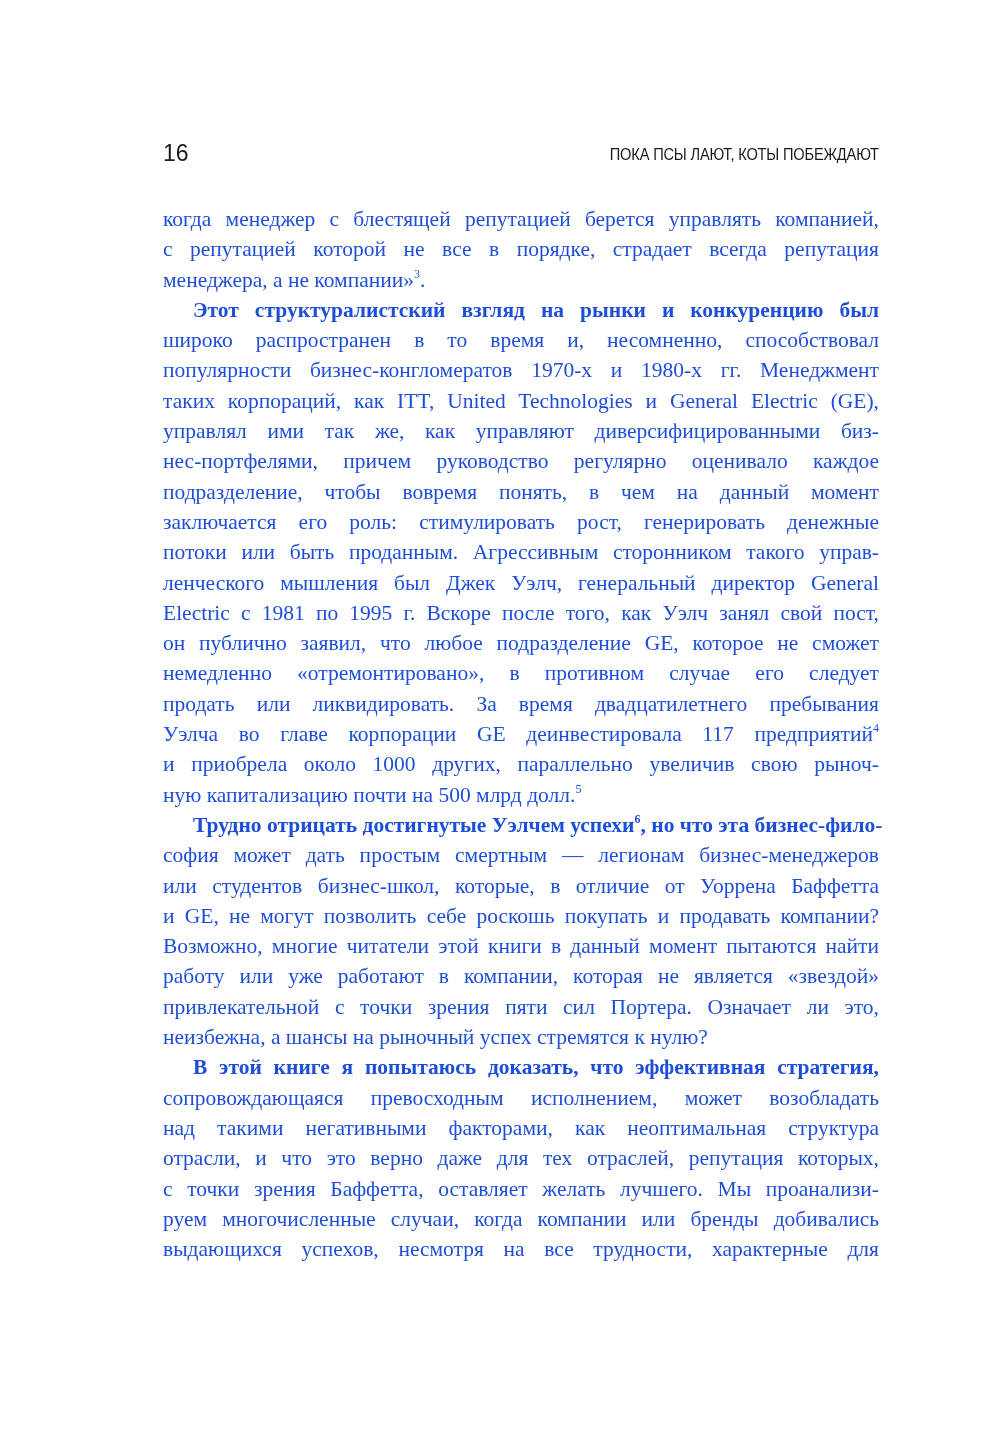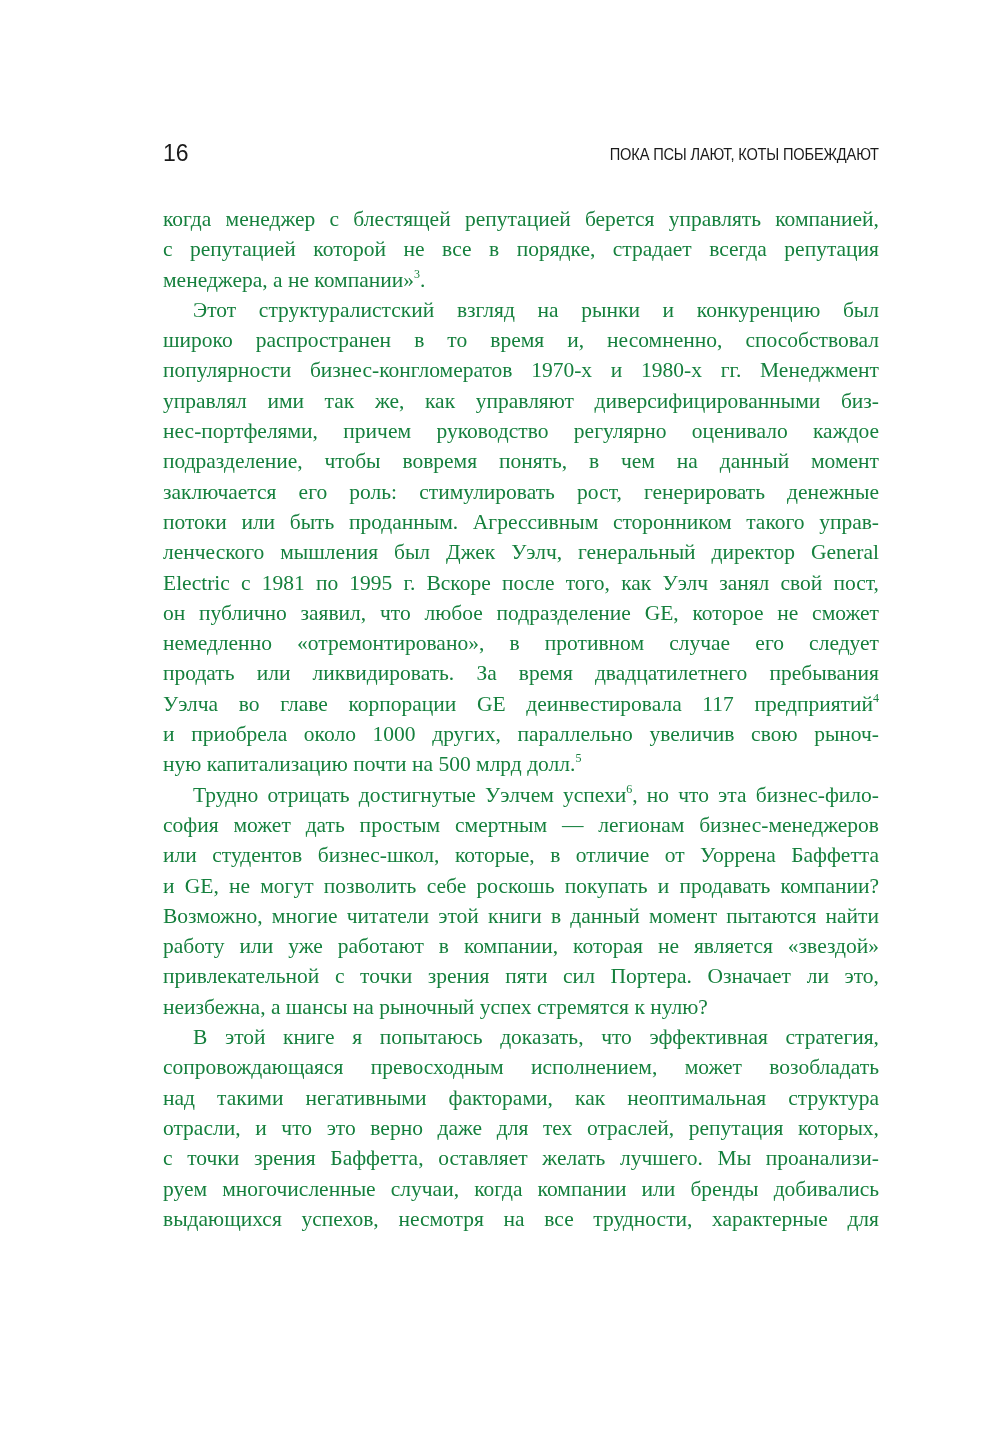--- a/index.html
+++ b/index.html
@@ -2,22 +2,22 @@
 <html><head>
 <meta charset="utf-8">
 <style>
   html, body { margin: 0; padding: 0; background: #ffffff; }
   body { width: 992px; height: 1447px; position: relative; overflow: hidden; }
   .page { position: absolute; left: 0; top: 0; width: 992px; height: 1447px; background: #fff; margin-top: 32px; }
   .header { position: absolute; top: 108px; left: 163px; width: 716px; height: 32px; }
   .page-number { position: absolute; left: 0; top: 0; font-family: "Liberation Sans", sans-serif; font-size: 23px; color: #1a1a1a; }
   .running-title { position: absolute; right: 0; top: 5px; font-family: "Liberation Sans", sans-serif; font-size: 17px; letter-spacing: -0.2px; color: #1a1a1a; transform: scaleX(0.86); transform-origin: right center; white-space: nowrap; }
   .body-text { position: absolute; left: 163px; top: 172px; width: 716px; }
-  .line { display: block; height: 30.3px; line-height: 30.3px; font-family: "Liberation Serif", serif; font-size: 21.5px; color: #15803d; text-align: justify; text-align-last: justify; white-space: nowrap; overflow: visible; }
-  .line.indent { padding-left: 30px; }
+  .line { display: block; height: 30.3px; line-height: 30.3px; font-family: "Liberation Serif", serif; font-size: 21.5px; color: #1d4ed8; text-align: justify; text-align-last: justify; white-space: nowrap; overflow: visible; }
+  .line.indent { padding-left: 30px; font-weight: bold; }
   .line.last { text-align-last: left; }
   .line span.t { display: inline; }
   sup { font-size: 12px; line-height: 0; vertical-align: 9px; }
 </style>
 </head>
 <body>
 
 <div class="page">
   <div class="header">
     <span class="page-number">16</span>
@@ -26,20 +26,21 @@
   <div class="body-text" id="body-text">
       <div>
         <div class="line"><span class="t">когда менеджер с блестящей репутацией берется управлять компанией,</span></div>
         <div class="line"><span class="t">с репутацией которой не все в порядке, страдает всегда репутация</span></div>
         <div class="line last"><span class="t">менеджера, а не компании»</span><sup>3</sup><span>.</span></div>
       </div>
       <div>
         <div class="line indent"><span class="t">Этот структуралистский взгляд на рынки и конкуренцию был</span></div>
         <div class="line"><span class="t">широко распространен в то время и, несомненно, способствовал</span></div>
         <div class="line"><span class="t">популярности бизнес-конгломератов 1970-х и 1980-х гг. Менеджмент</span></div>
+        <div class="line"><span class="t">таких корпораций, как ITT, United Technologies и General Electric (GE),</span></div>
         <div class="line"><span class="t">управлял ими так же, как управляют диверсифицированными биз-</span></div>
         <div class="line"><span class="t">нес-портфелями, причем руководство регулярно оценивало каждое</span></div>
         <div class="line"><span class="t">подразделение, чтобы вовремя понять, в чем на данный момент</span></div>
         <div class="line"><span class="t">заключается его роль: стимулировать рост, генерировать денежные</span></div>
         <div class="line"><span class="t">потоки или быть проданным. Агрессивным сторонником такого управ-</span></div>
         <div class="line"><span class="t">ленческого мышления был Джек Уэлч, генеральный директор General</span></div>
         <div class="line"><span class="t">Electric с 1981 по 1995 г. Вскоре после того, как Уэлч занял свой пост,</span></div>
         <div class="line"><span class="t">он публично заявил, что любое подразделение GE, которое не сможет</span></div>
         <div class="line"><span class="t">немедленно «отремонтировано», в противном случае его следует</span></div>
         <div class="line"><span class="t">продать или ликвидировать. За время двадцатилетнего пребывания</span></div>

